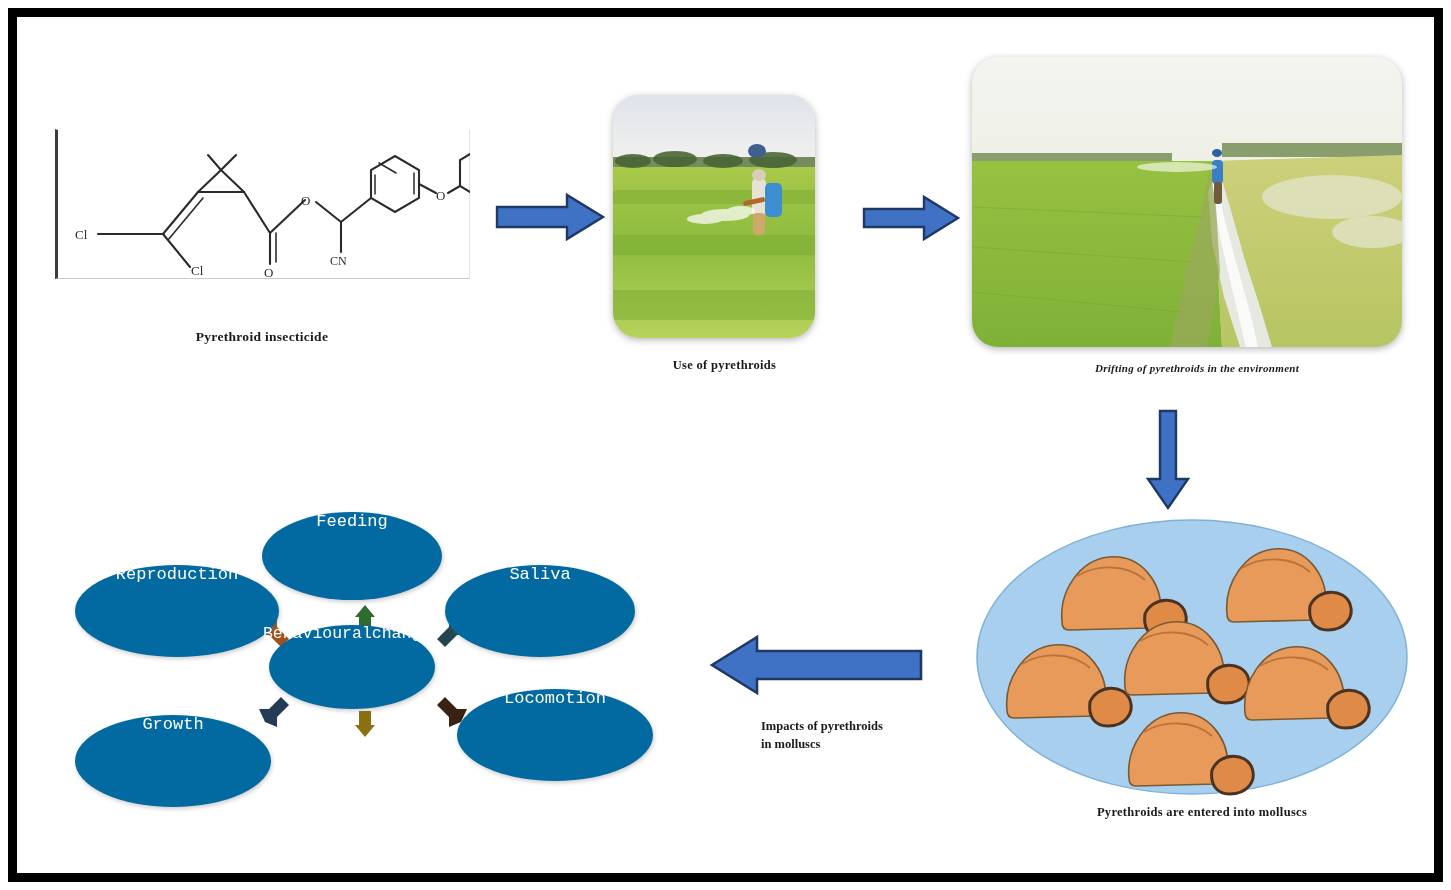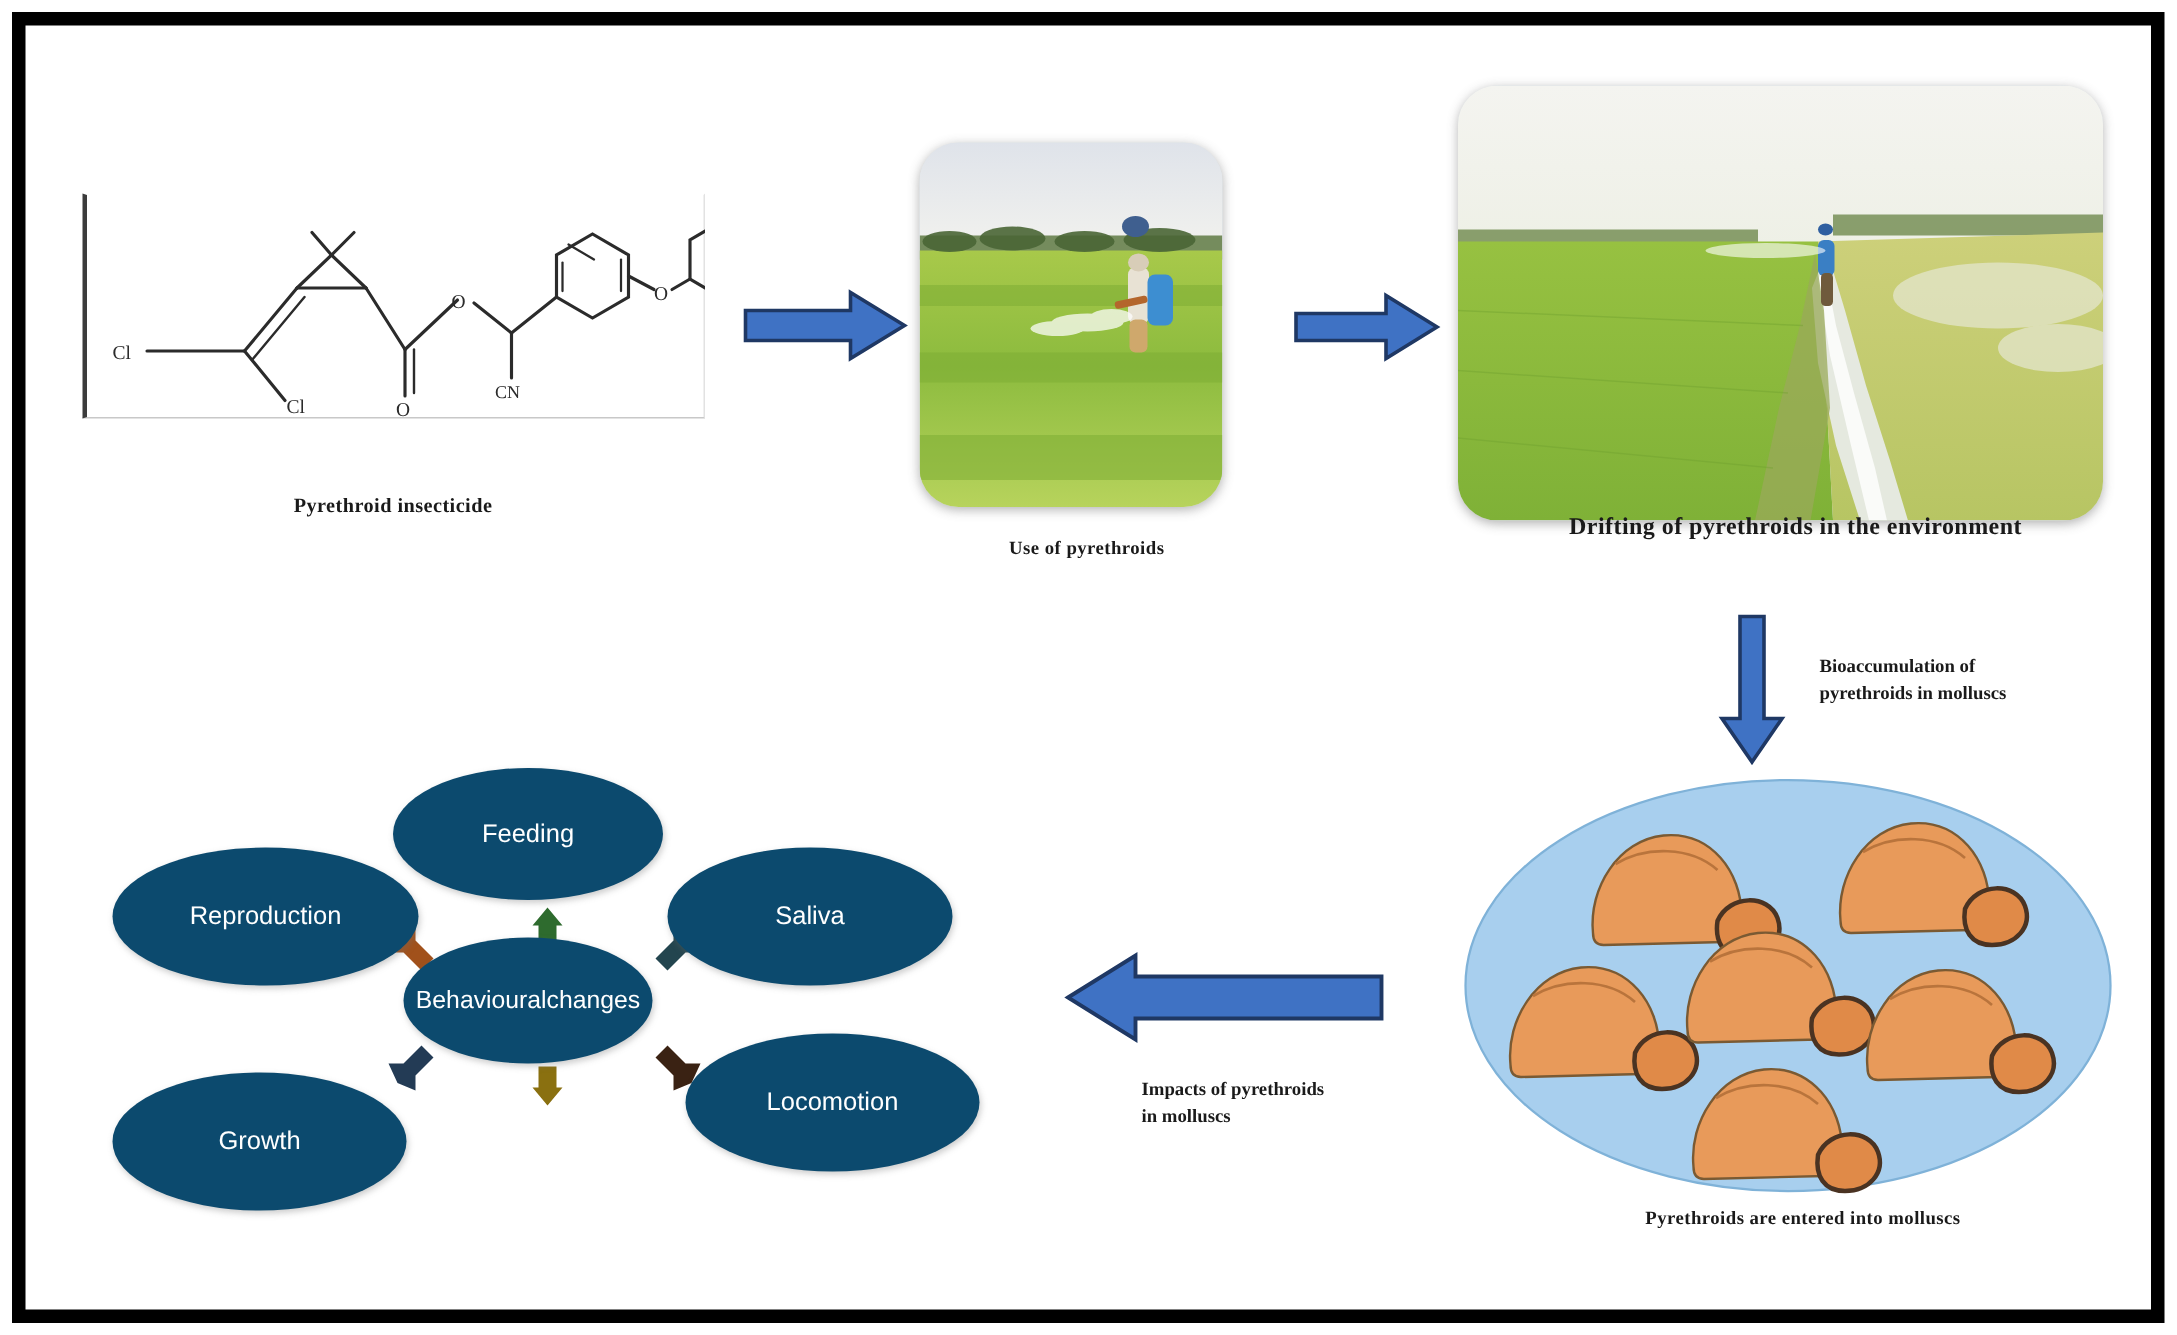--- a/index.html
+++ b/index.html
@@ -31,21 +31,21 @@
   }
   .chem-svg{position:absolute;left:0;top:0;}
   .caption{
     position:absolute;text-align:center;
     font-family:"Liberation Serif", serif;
     font-weight:bold;color:#1a1a1a;
     letter-spacing:.3px;
   }
   .cap-chem{left:30px;top:288px;width:430px;font-size:13.5px;margin-top:24px;}
   .cap-photo1{left:585px;top:341px;width:245px;font-size:12.5px;}
-  .cap-photo2{left:955px;top:326px;width:450px;font-size:16px;}
+  .cap-photo2{left:955px;top:345px;width:450px;font-size:11px;font-style:italic;}
   .cap-snails{left:1000px;top:788px;width:370px;font-size:12.5px;}
 
   
   .photo{
     overflow:hidden;border-radius:22px;
     box-shadow:0 2px 7px rgba(90,90,90,.45);
     background:#dfe6ea;
   }
   .photo1{left:596px;top:78px;width:202px;height:243px;border-radius:26px;}
   .photo2{left:955px;top:40px;width:430px;height:290px;border-radius:26px;}
@@ -61,24 +61,24 @@
   .arrow-label{
     position:absolute;font-family:"Liberation Serif", serif;
     font-weight:bold;color:#1a1a1a;font-size:12.5px;line-height:1.45;
   }
   .lbl-bio{left:1196px;top:418px;width:215px;}
   .lbl-impact{left:700px;top:700px;width:215px;margin-left:44px;}
 
   
   .bubble{
     position:absolute;border-radius:50%;
-    background:#0c4a6e;
-    display:flex;align-items:center;justify-content:center;
+    background:#0369a1;
+    display:flex;justify-content:center;
     color:#ffffff;text-align:center;
-    font-family:Liberation Sans, sans-serif;
+    font-family:Liberation Mono, monospace;
     font-size:17px;line-height:1.15;
     box-shadow:1px 2px 4px rgba(110,110,110,.35);
   }
   .b-center{font-size:16.5px;}
 </style>
 </head>
 <body>
 
 <div id="page">
   <div id="frame">
@@ -240,24 +240,20 @@
         <polygon points="2,18 72,18 72,6 108,28 72,50 72,38 2,38" fill="#3f72c4" stroke="#1f3864" stroke-width="2.4"></polygon>
       </svg>
 
       <svg class="arrow-svg arr2" width="100" height="52" viewBox="0 0 100 52">
         <polygon points="2,17 62,17 62,5 96,26 62,47 62,35 2,35" fill="#3f72c4" stroke="#1f3864" stroke-width="2.4"></polygon>
       </svg>
 
       <svg class="arrow-svg arrDown" width="46" height="102" viewBox="0 0 46 102">
         <polygon points="15,2 31,2 31,70 43,70 23,99 3,70 15,70" fill="#3f72c4" stroke="#1f3864" stroke-width="2.4"></polygon>
       </svg>
-      <div class="arrow-label lbl-bio">
-        <div>Bioaccumulation  of</div>
-        <div>pyrethroids  in molluscs</div>
-      </div>
 
       <svg class="arrow-svg arrLeft" width="216" height="72" viewBox="0 0 216 72">
         <polygon points="3,36 48,8 48,22 212,22 212,50 48,50 48,64" fill="#3f72c4" stroke="#1f3864" stroke-width="2.6"></polygon>
       </svg>
       <div class="arrow-label lbl-impact">
         <div>Impacts  of pyrethroids</div>
         <div>in molluscs</div>
       </div>
 
       <svg class="abs" style="left:955px;top:495px;" width="440" height="290" viewBox="0 0 440 290">

